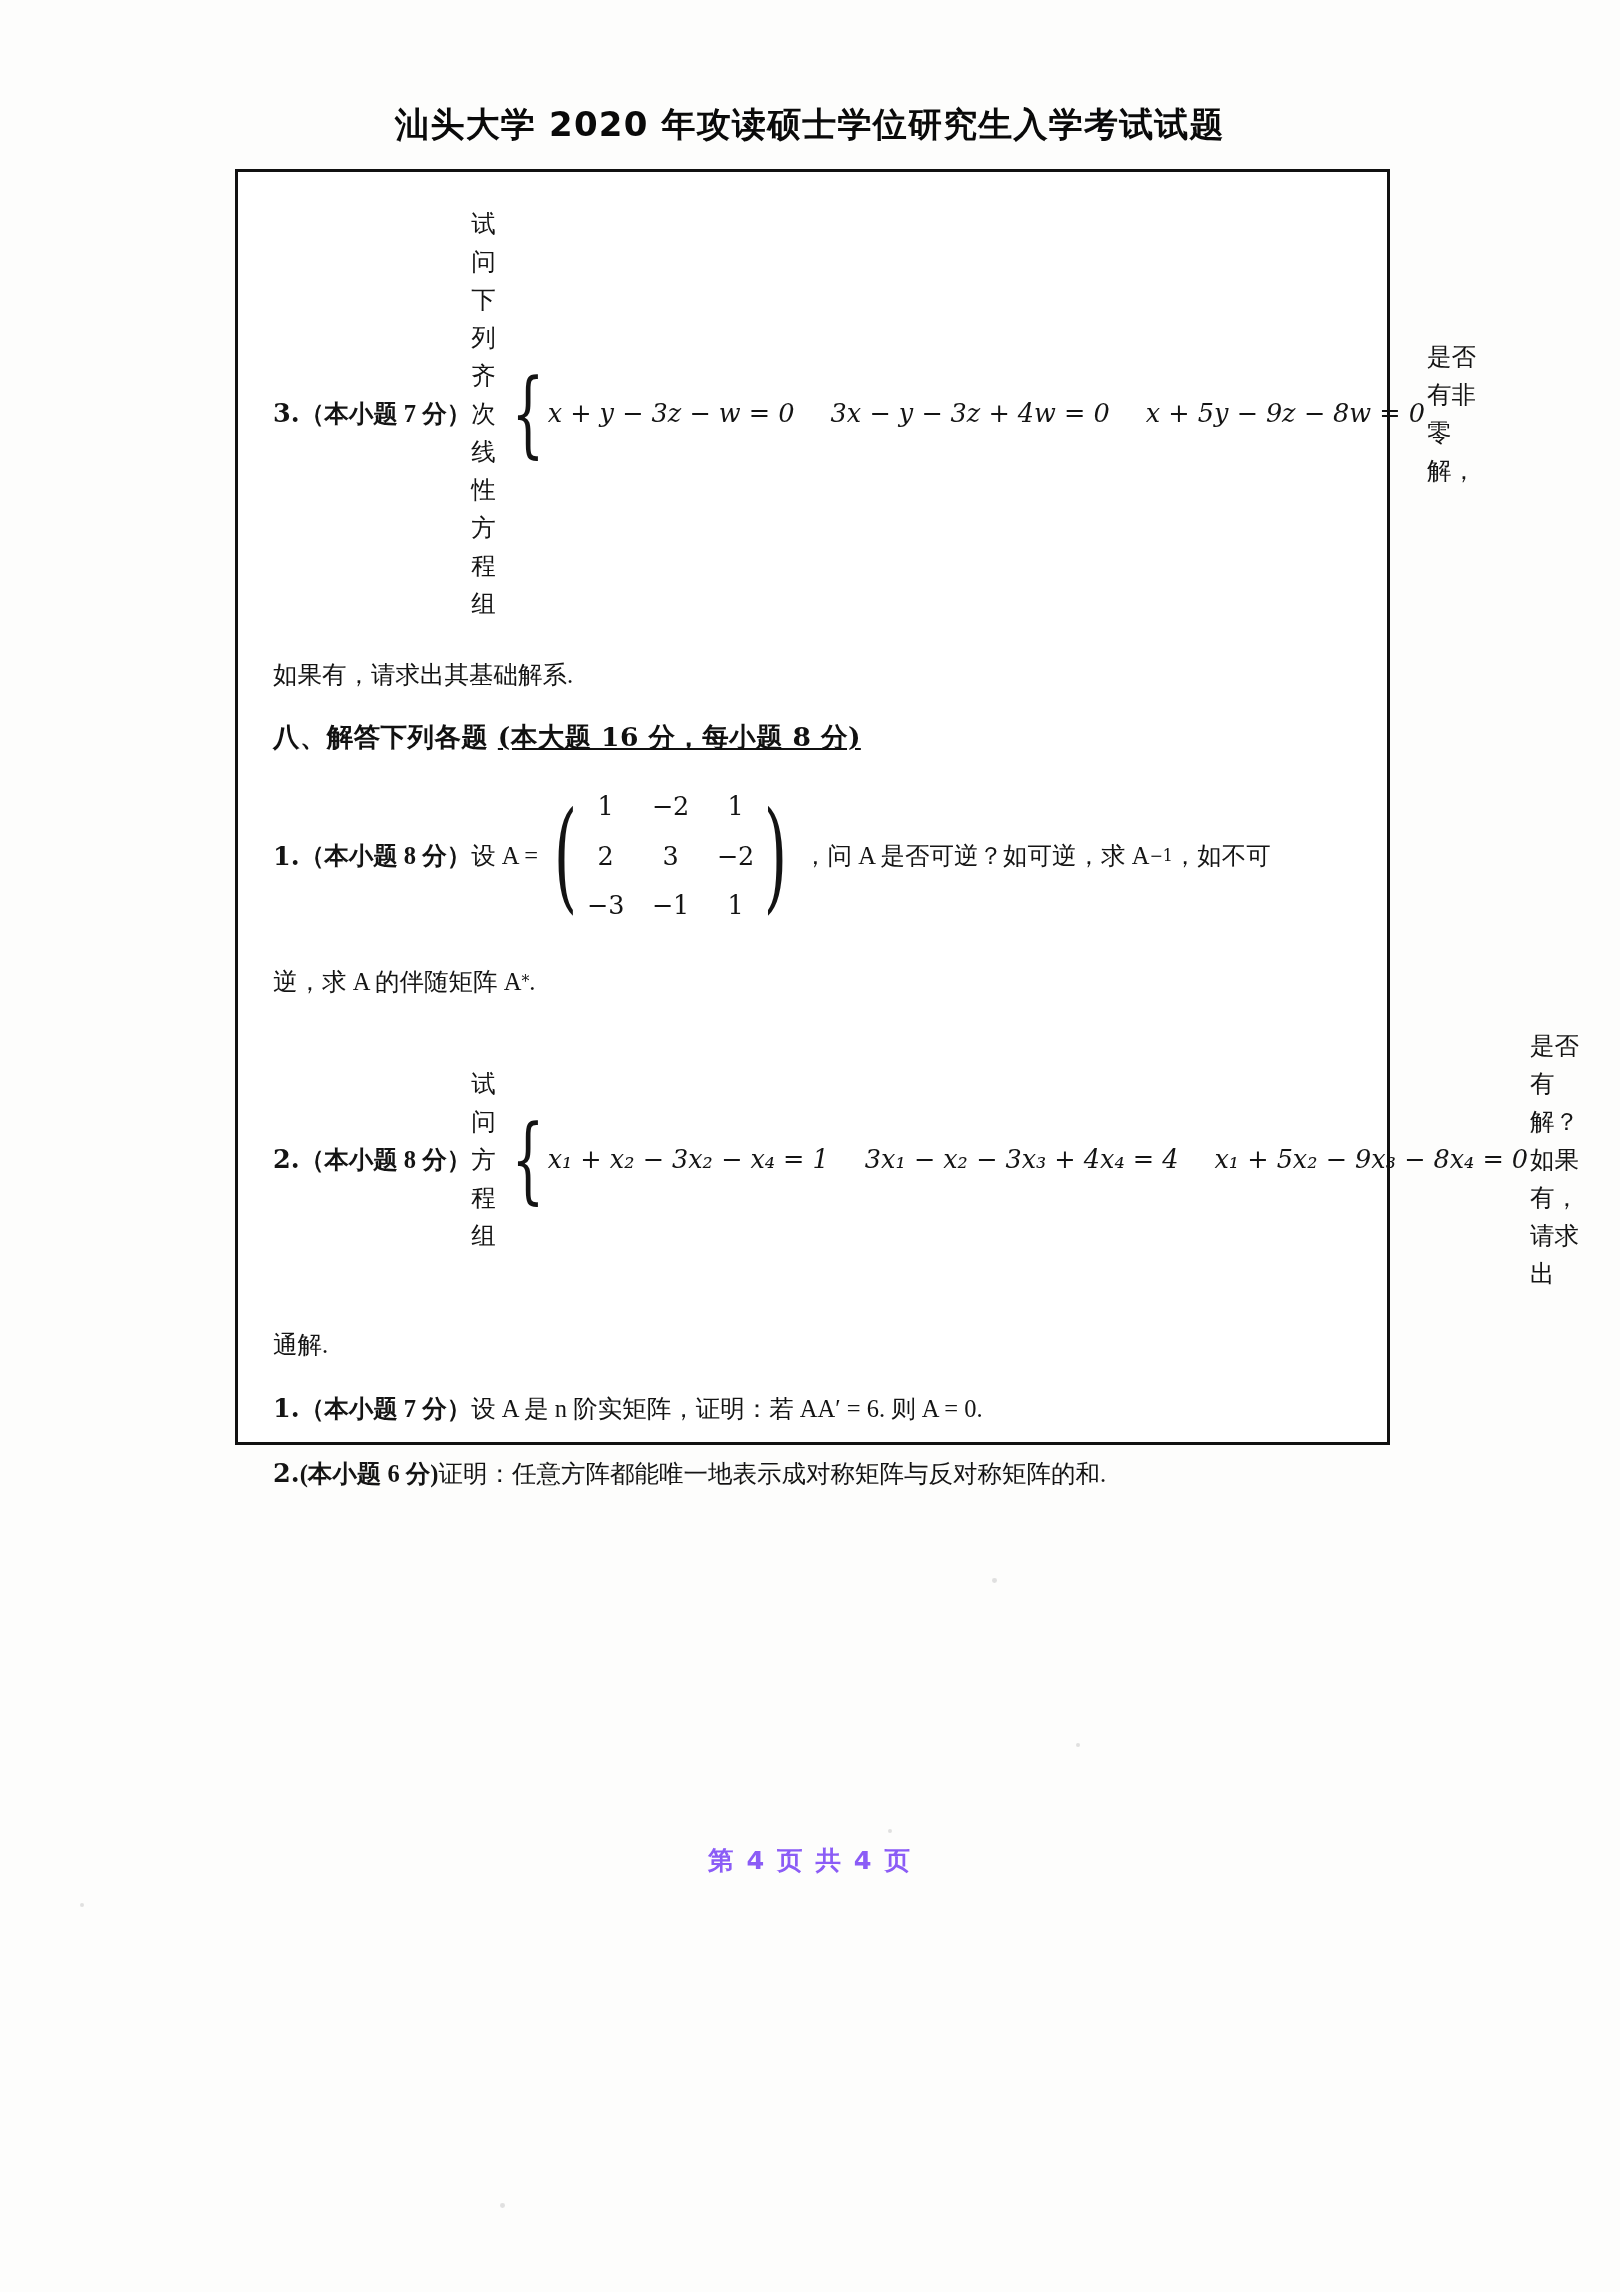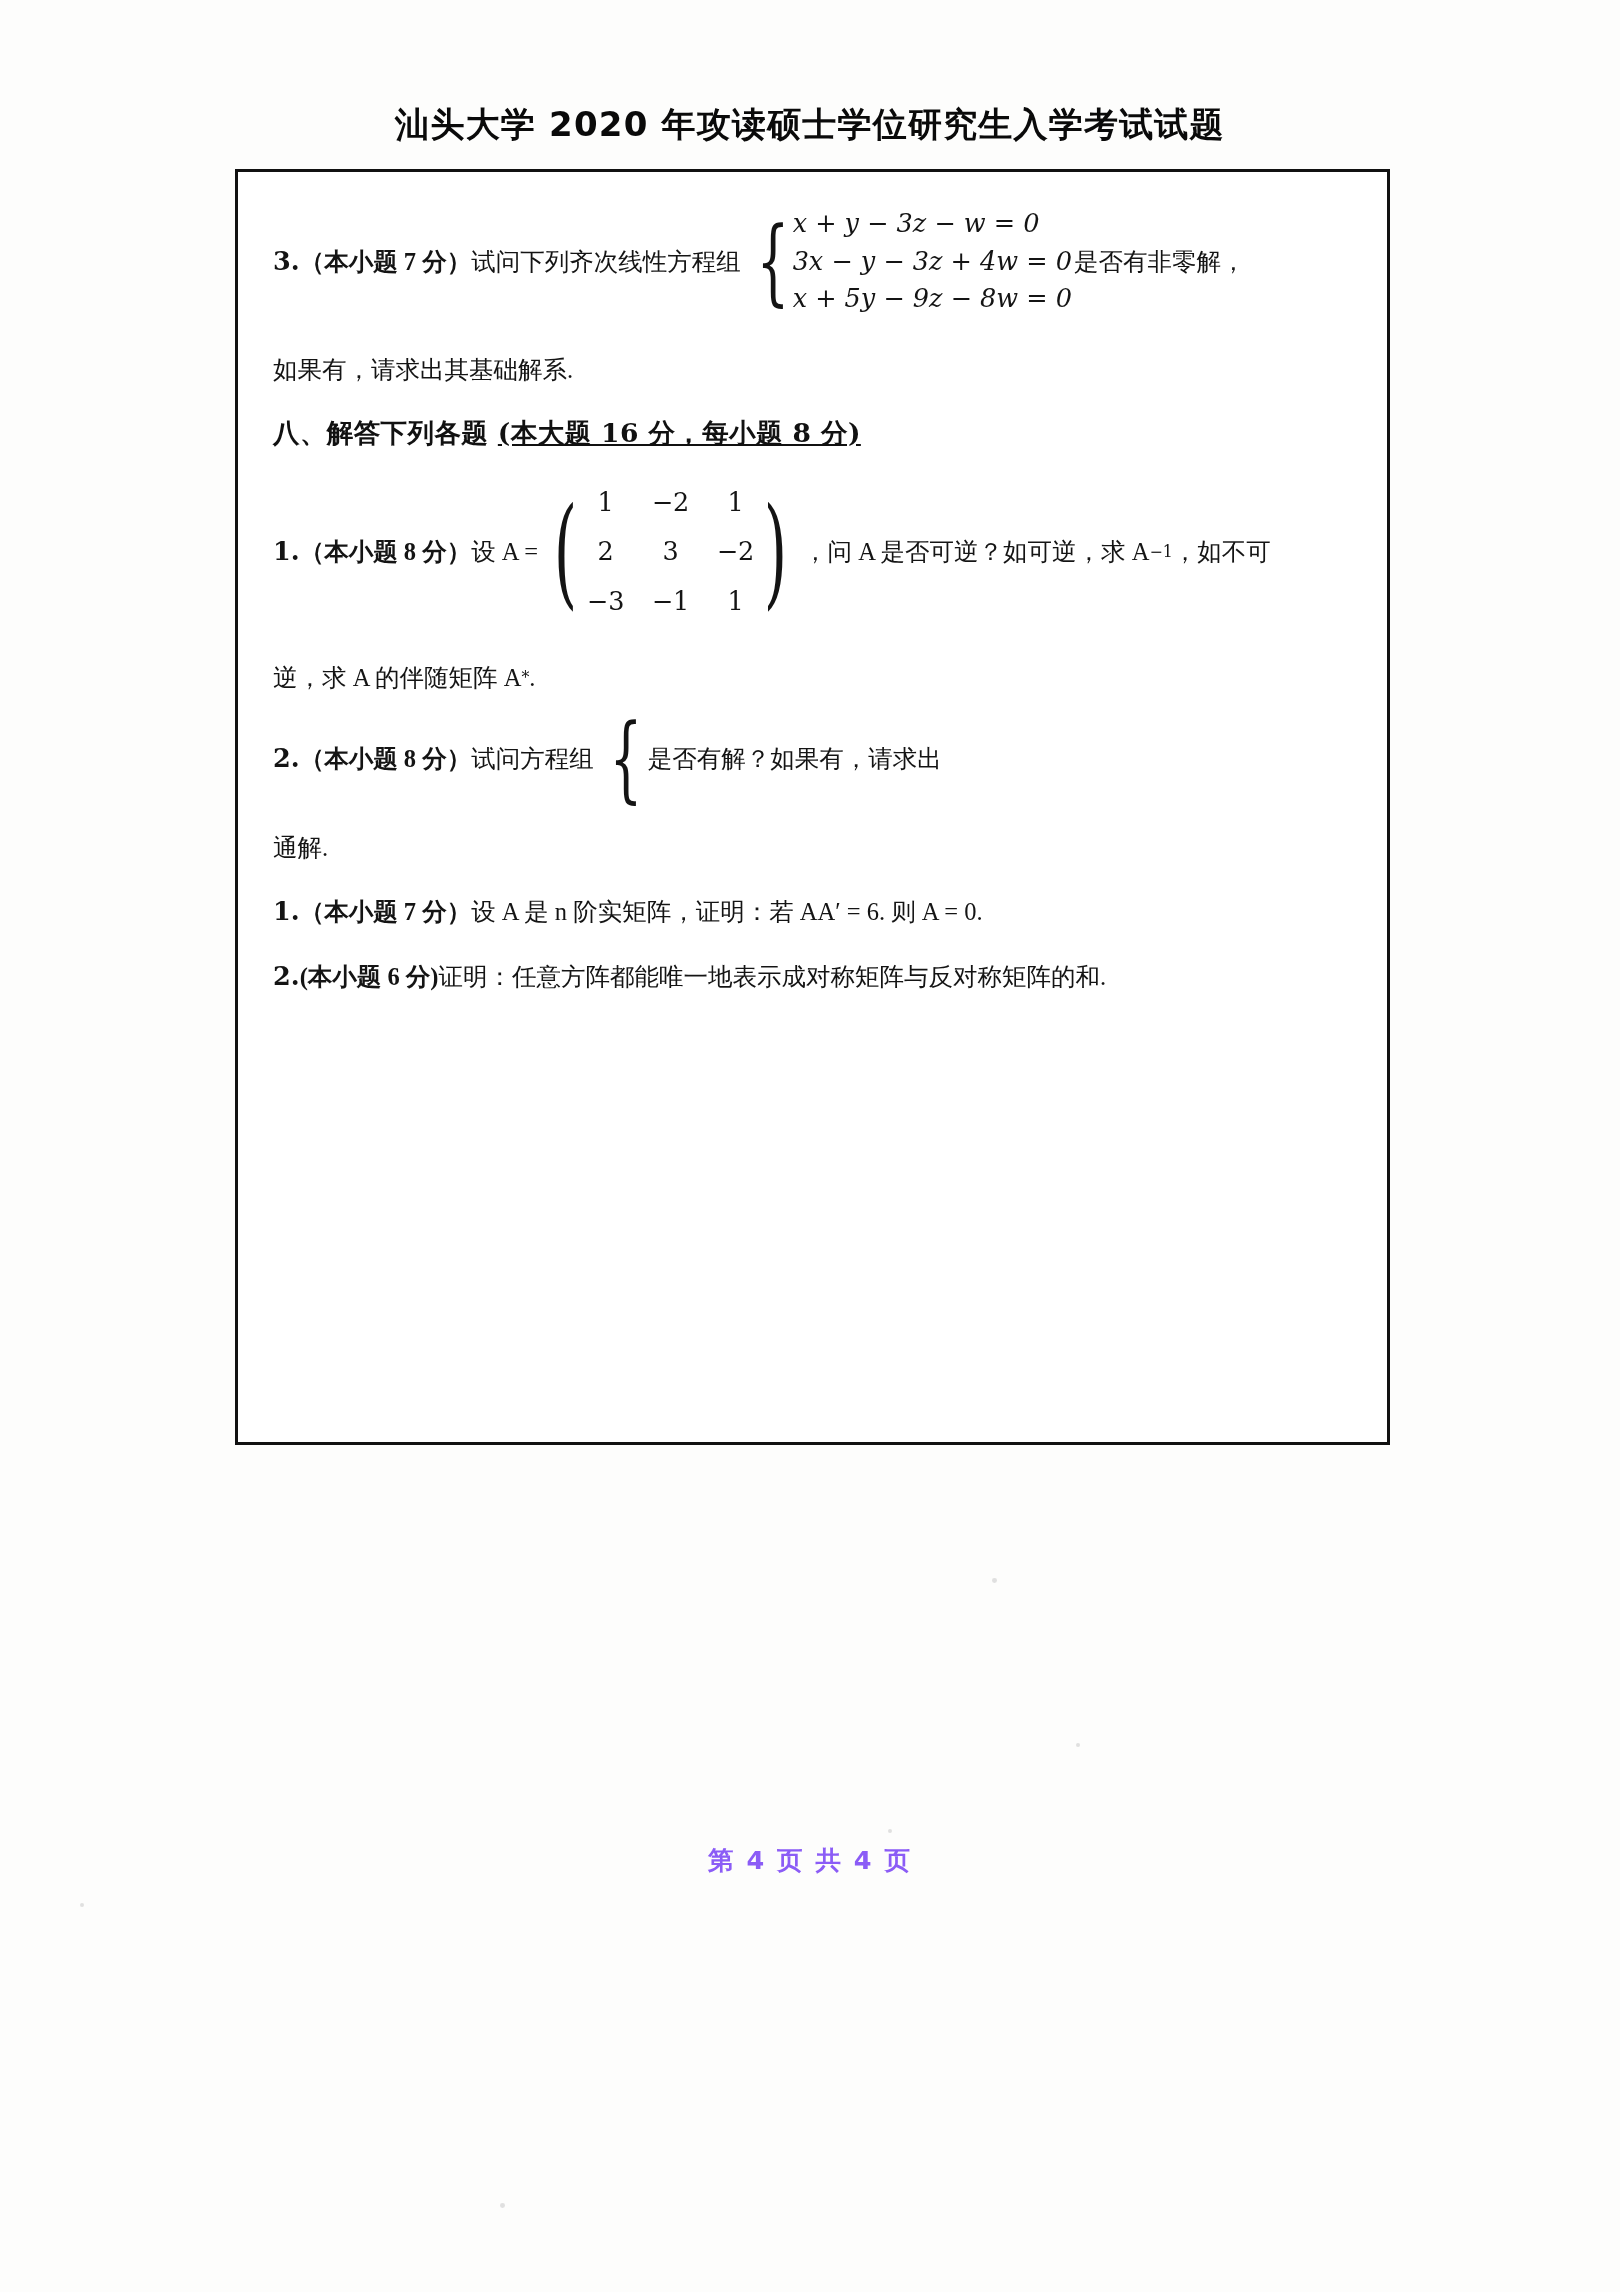--- a/index.html
+++ b/index.html
@@ -100,24 +100,25 @@
     font-size: 94px;
     line-height: 0.78;
     font-family: "DejaVu Serif", "Liberation Serif", serif;
     font-weight: 300;
     transform: scaleX(0.55);
     transform-origin: center;
     margin-right: -9.8px;
   }
   .eqlines {
     display: flex;
-    flex-direction: column;
+    flex-direction: row;
     justify-content: flex-start;
     font-size: 25.5px;
     line-height: 1.48;
+    gap: 36px;
   }
   .eqline { white-space: nowrap; font-family: "DejaVu Serif", "Liberation Serif", serif; }
 
   
   .matrix-wrap {
     display: inline-flex;
     align-items: center;
     vertical-align: middle;
     margin: 0 3.9px;
   }
@@ -237,20 +238,25 @@
           <sup class="mexp">*</sup>
           <span class="cn">.</span>
       </div>
 
       <div class="para row-tall">
         <span class="lead">2.</span>
         <span class="lead cn">（本小题 8 分）</span>
         <span class="cn">试问方程组</span>
         <span class="eqsys">
           <span class="brace">{</span>
+          <span class="eqlines">
+            <span class="eqline mi">x₁ + x₂ − 3x₂ − x₄ = 1</span>
+            <span class="eqline mi">3x₁ − x₂ − 3x₃ + 4x₄ = 4</span>
+            <span class="eqline mi">x₁ + 5x₂ − 9x₃ − 8x₄ = 0</span>
+          </span>
         </span>
         <span class="cn">是否有解？如果有，请求出</span>
       </div>
 
       <div class="para block cn">通解.</div>
 
 
       <div class="para">
         <span class="lead">1.</span>
         <span class="lead cn">（本小题 7 分）</span>

